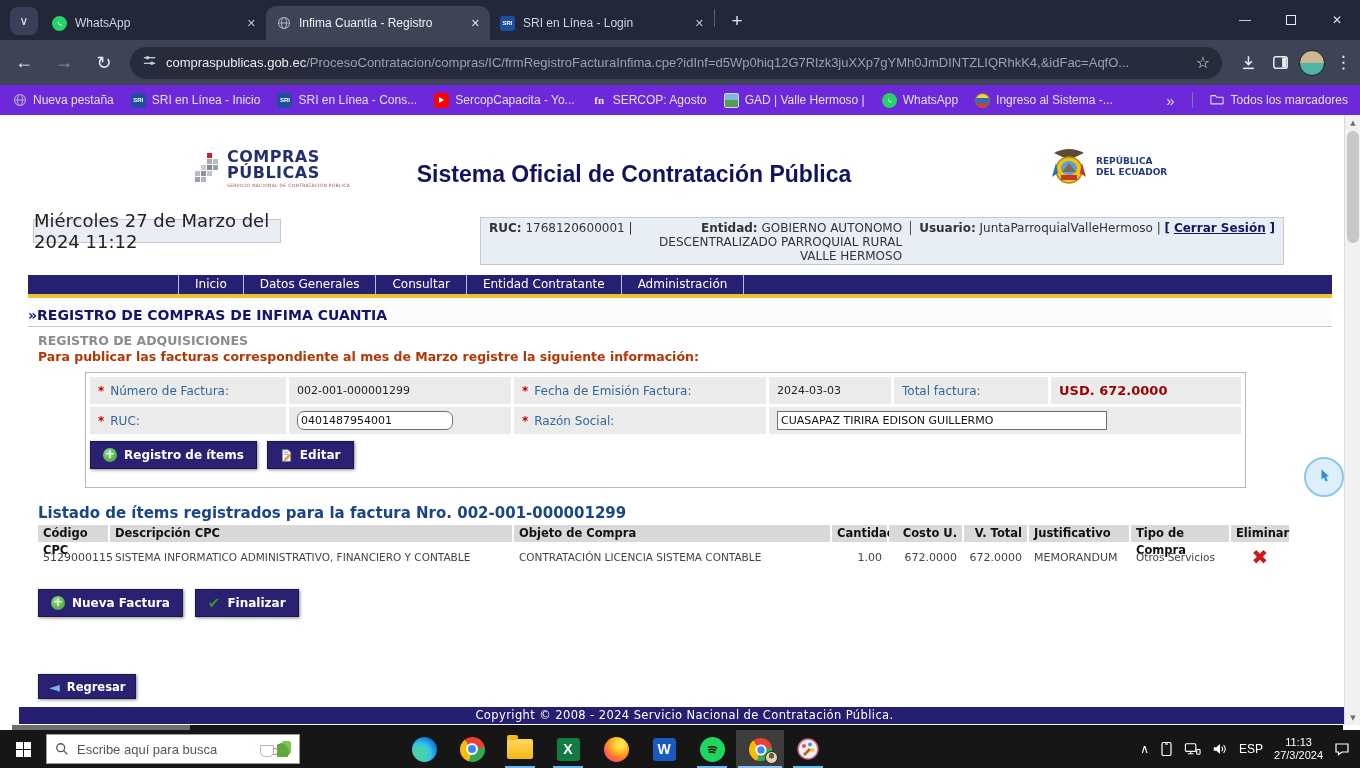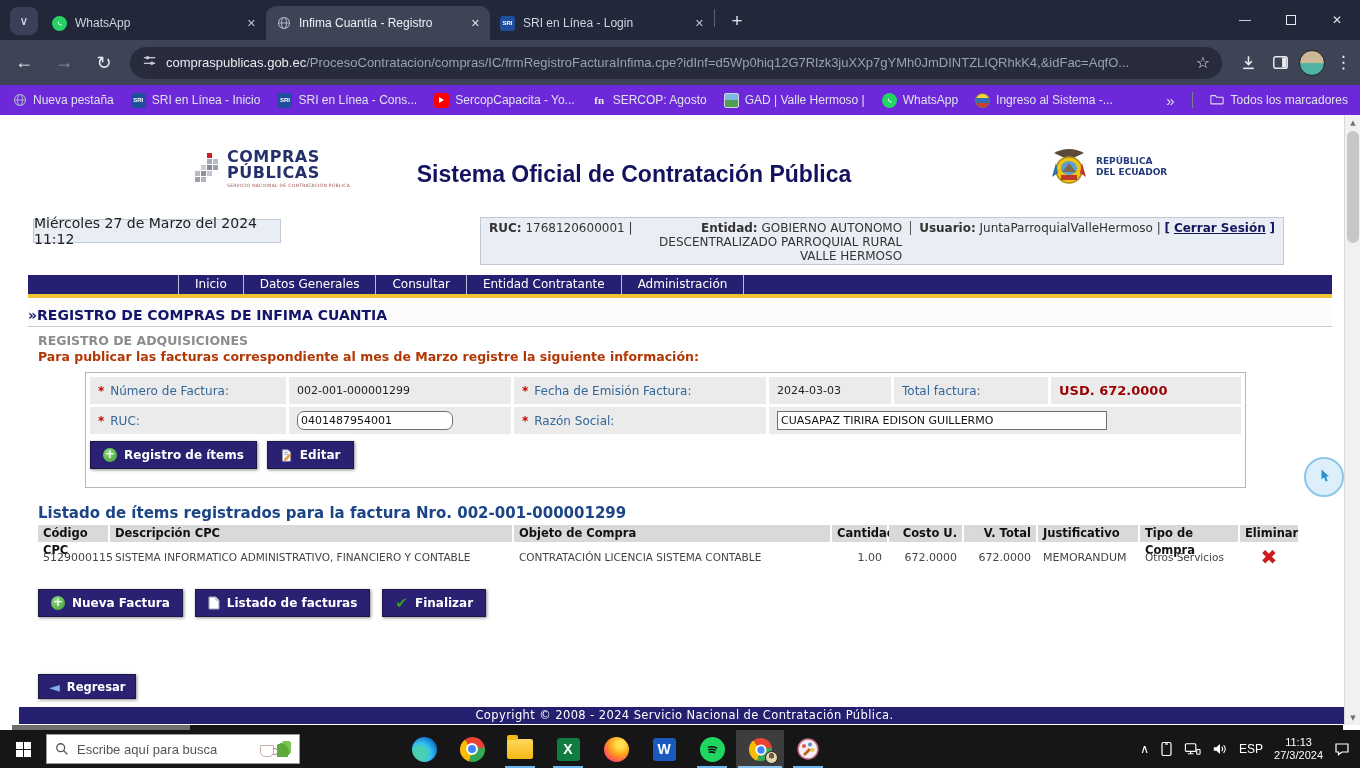--- a/index.html
+++ b/index.html
@@ -54,21 +54,21 @@
   .logo { left:195px; top:34px; display:flex; gap:6px; }
   .logo-text .l1, .logo-text .l2 { font-weight:bold; font-size:16px; line-height:16px; color:#24306b; letter-spacing:.5px; }
   .logo-text .tag { font-size:4.5px; color:#a05050; margin-top:2px; letter-spacing:.3px; }
 
   .ptitle { left:284px; top:46px; width:700px; text-align:center; font-weight:bold; font-size:23px; color:#12125e; font-family:"Liberation Sans",sans-serif; }
 
   .emblem { left:1048px; top:30px; display:flex; align-items:center; gap:6px; }
   .emblem-text { font-size:9px; font-weight:bold; color:#233a7a; line-height:11px; }
 
   .infobox { background:#e9edf4; border:1px solid #c3c9d4; }
-  .datebox { left:33px; top:104px; width:248px; height:24px; font-size:14px; color:#222; display:flex; align-items:center; justify-content:center; }
+  .datebox { left:33px; top:104px; width:248px; height:24px; font-size:18px; color:#222; display:flex; align-items:center; justify-content:center; }
   .sessionbox { left:480px; top:102px; width:804px; height:48px; display:flex; align-items:flex-start; padding:3px 8px; font-size:12px; gap:8px; }
   .sess-ruc { white-space:nowrap; }
   .sess-ent { width:265px; text-align:right; margin-left:auto; line-height:14px; }
   .sess-usr { white-space:nowrap; border-left:1px solid #555; padding-left:8px; }
   .blabel { font-weight:bold; }
   .logout-link { color:#15155e; font-weight:bold; text-decoration:underline; cursor:pointer; }
   .logout-br { color:#15155e; font-weight:bold; }
 
   .mainnav { left:28px; top:160px; width:1304px; height:19px; background:#262073; display:flex; align-items:center; padding-left:150px; }
   .mitem { color:#fff; font-size:12px; padding:0 16px; line-height:19px; border-right:1px solid #b9bdd6; cursor:pointer; white-space:nowrap; }
@@ -96,21 +96,21 @@
   .plus-ic { width:14px; height:14px; border-radius:50%; background:radial-gradient(circle at 35% 30%, #8ad97c, #3f9e2f); color:#fff; font-size:12px; line-height:13px; text-align:center; font-weight:bold; flex:none; }
   .check-ic { color:#2f9e1f; font-size:15px; font-weight:bold; }
   .backarrow-ic { color:#7fb2e5; font-size:14px; }
 
   .itemshead { left:38px; top:389px; font-weight:bold; font-size:15px; color:#1c4587; }
   .theader, .trow { display:flex; gap:2px; }
   .theader { left:38px; top:410px; }
   .th { background:#d9d9d9; font-weight:bold; font-size:11.5px; height:17px; line-height:17px; padding:0 5px; color:#111; }
   .trow { left:38px; top:429px; }
   .td { font-size:11px; height:26px; display:flex; align-items:center; padding:0 5px; color:#444; }
-  .w1{width:70px;} .w2{width:402px;} .w3{width:316px;} .w4{width:55px;} .w5{width:73px;} .w6{width:72px;} .w7{width:100px;} .w8{width:98px;} .w9{width:58px;}
+  .w1{width:70px;} .w2{width:402px;} .w3{width:316px;} .w4{width:55px;} .w5{width:73px;} .w6{width:63px;} .w7{width:100px;} .w8{width:98px;} .w9{width:58px;}
   .tnum { justify-content:flex-end; }
   .tsmall { font-size:10.5px; }
   .delbtn { justify-content:center; color:#d01a1a; font-size:20px; font-weight:bold; cursor:pointer; }
   .btnrow2 { left:38px; top:474px; display:flex; gap:12px; }
   .regresarrow { left:38px; top:559px; display:flex; }
 
   .pfooter { left:12px; top:592px; width:1331px; height:17px; background:#241f6e; color:#fff; font-size:11.5px; text-align:center; line-height:17px; letter-spacing:.4px;margin-left:7px; }
   .hscroll { left:12px; top:610px; width:1331px; height:5px; background:#141414; }
   .hthumb { width:178px; height:5px; background:#6f6f6f; }
 
@@ -443,27 +443,20 @@
     <div class="td w8 tsmall">Otros Servicios</div>
     <div class="td w9 delbtn">✖</div>
   </div>
 
   <div class="abs btnrow2">
     <button class="btn">
       <span class="plus-ic">+</span>
       <span>Nueva Factura</span>
     </button>
     <button class="btn">
-      <svg width="12" height="14" viewBox="0 0 12 14">
-          <path d="M1 1h7l3 3v9H1z" fill="#fff" stroke="#9aa2b8" stroke-width="1"></path>
-          <path d="M8 1v3h3" fill="none" stroke="#9aa2b8" stroke-width="1"></path>
-        </svg>
-      <span>Listado de facturas</span>
-    </button>
-    <button class="btn">
       <span class="check-ic">✔</span>
       <span>Finalizar</span>
     </button>
   </div>
 
   <div class="abs regresarrow">
     <button class="btn btn-sm">
       <span class="backarrow-ic">◄</span>
       <span>Regresar</span>
     </button>

